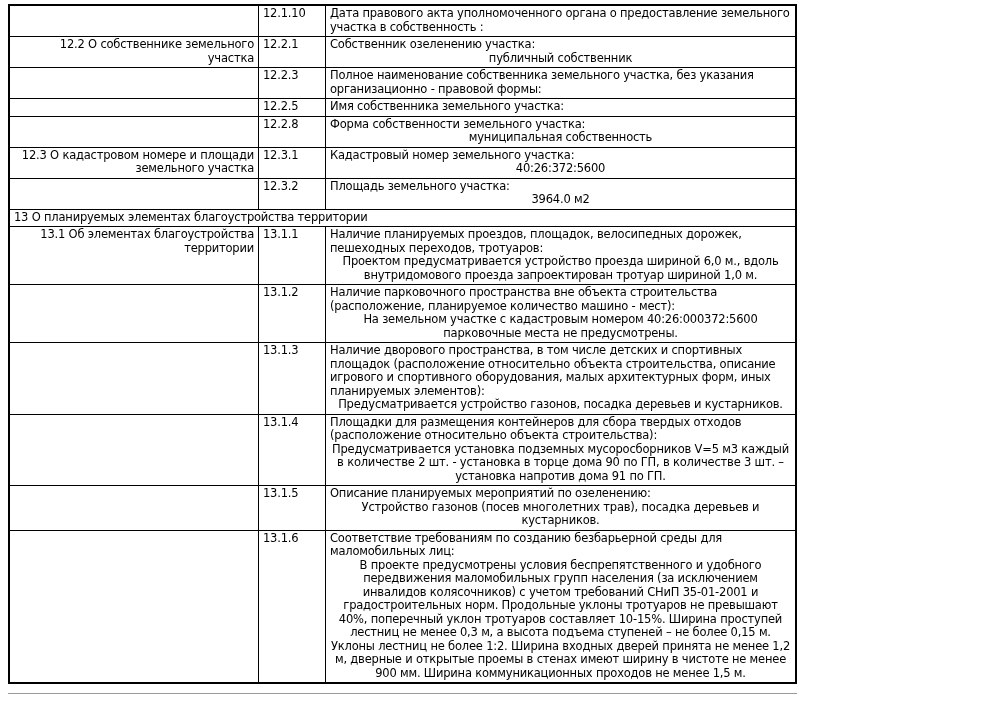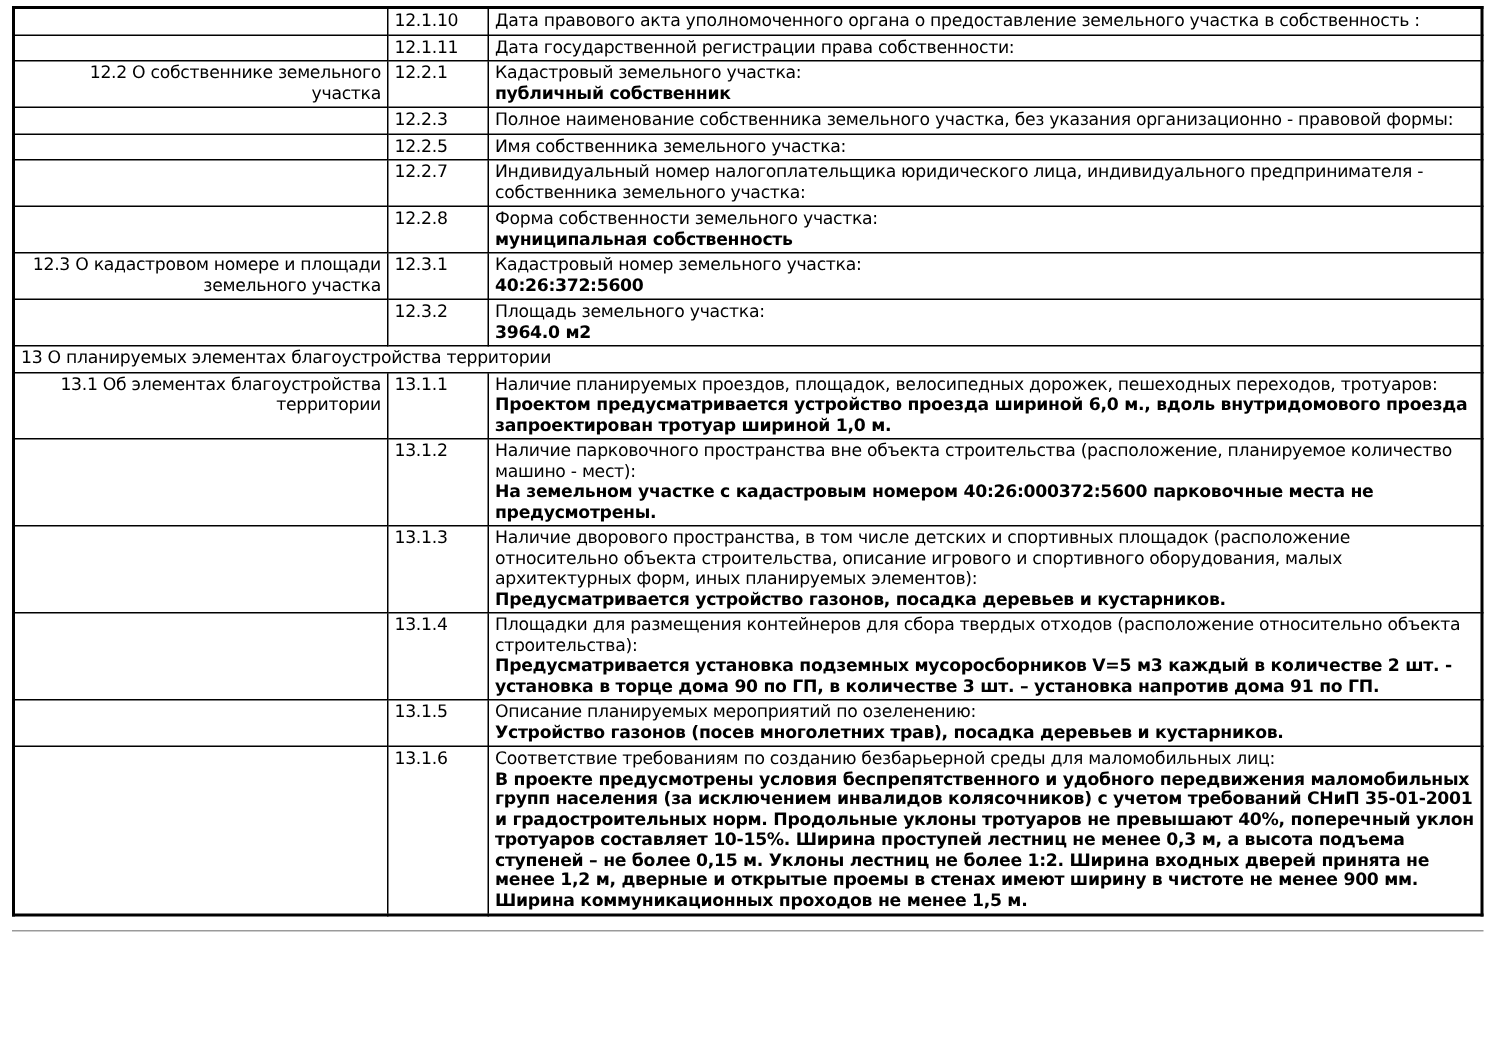--- a/index.html
+++ b/index.html
@@ -9,21 +9,21 @@
     width: 1000px;
     height: 707px;
     overflow: hidden;
     font-family: "DejaVu Sans", sans-serif;
     color: #000;
   }
   .doc-wrap {
     position: absolute;
     left: 8px;
     top: 4px;
-    width: 981px;
+    width: 789px;
   }
   table.decl {
     border-collapse: collapse;
     width: 100%;
     table-layout: fixed;
     border: 2px solid #000;
   }
   table.decl td {
     border: 1px solid #000;
     vertical-align: top;
@@ -34,21 +34,21 @@
     word-wrap: break-word;
   }
   td.col-section { width: 240px; text-align: right; }
   td.col-num {
     width: 58px;
     vertical-align: middle;
     font-size: 12.5px;
     letter-spacing: 0;
   }
   td.col-content { }
-  .field-value { font-weight: bold; }
+  .field-value { font-weight: normal; text-align: center; }
   td.section-header {
     font-size: 11.5px;
   }
   .partial-row-line {
     margin-top: 9px;
     width: 100%;
     border-top: 1px solid #9a9a9a;
     height: 0;
   }
 </style>
@@ -59,53 +59,39 @@
   <table class="decl">
     <tbody>
         <tr>
           <td class="col-section"></td>
           <td class="col-num">12.1.10</td>
           <td class="col-content">
             <div class="field-label">Дата правового акта уполномоченного органа о предоставление земельного участка в собственность :</div>
           </td>
         </tr>
         <tr>
-          <td class="col-section"></td>
-          <td class="col-num">12.1.11</td>
-          <td class="col-content">
-            <div class="field-label">Дата государственной регистрации права собственности:</div>
-          </td>
-        </tr>
-        <tr>
           <td class="col-section">12.2 О собственнике земельного участка</td>
           <td class="col-num">12.2.1</td>
           <td class="col-content">
-            <div class="field-label">Кадастровый земельного участка:</div>
+            <div class="field-label">Собственник озеленению участка:</div>
             <div class="field-value">публичный собственник</div>
           </td>
         </tr>
         <tr>
           <td class="col-section"></td>
           <td class="col-num">12.2.3</td>
           <td class="col-content">
             <div class="field-label">Полное наименование собственника земельного участка, без указания организационно - правовой формы:</div>
           </td>
         </tr>
         <tr>
           <td class="col-section"></td>
           <td class="col-num">12.2.5</td>
           <td class="col-content">
             <div class="field-label">Имя собственника земельного участка:</div>
-          </td>
-        </tr>
-        <tr>
-          <td class="col-section"></td>
-          <td class="col-num">12.2.7</td>
-          <td class="col-content">
-            <div class="field-label">Индивидуальный номер налогоплательщика юридического лица, индивидуального предпринимателя - собственника земельного участка:</div>
           </td>
         </tr>
         <tr>
           <td class="col-section"></td>
           <td class="col-num">12.2.8</td>
           <td class="col-content">
             <div class="field-label">Форма собственности земельного участка:</div>
             <div class="field-value">муниципальная собственность</div>
           </td>
         </tr>

